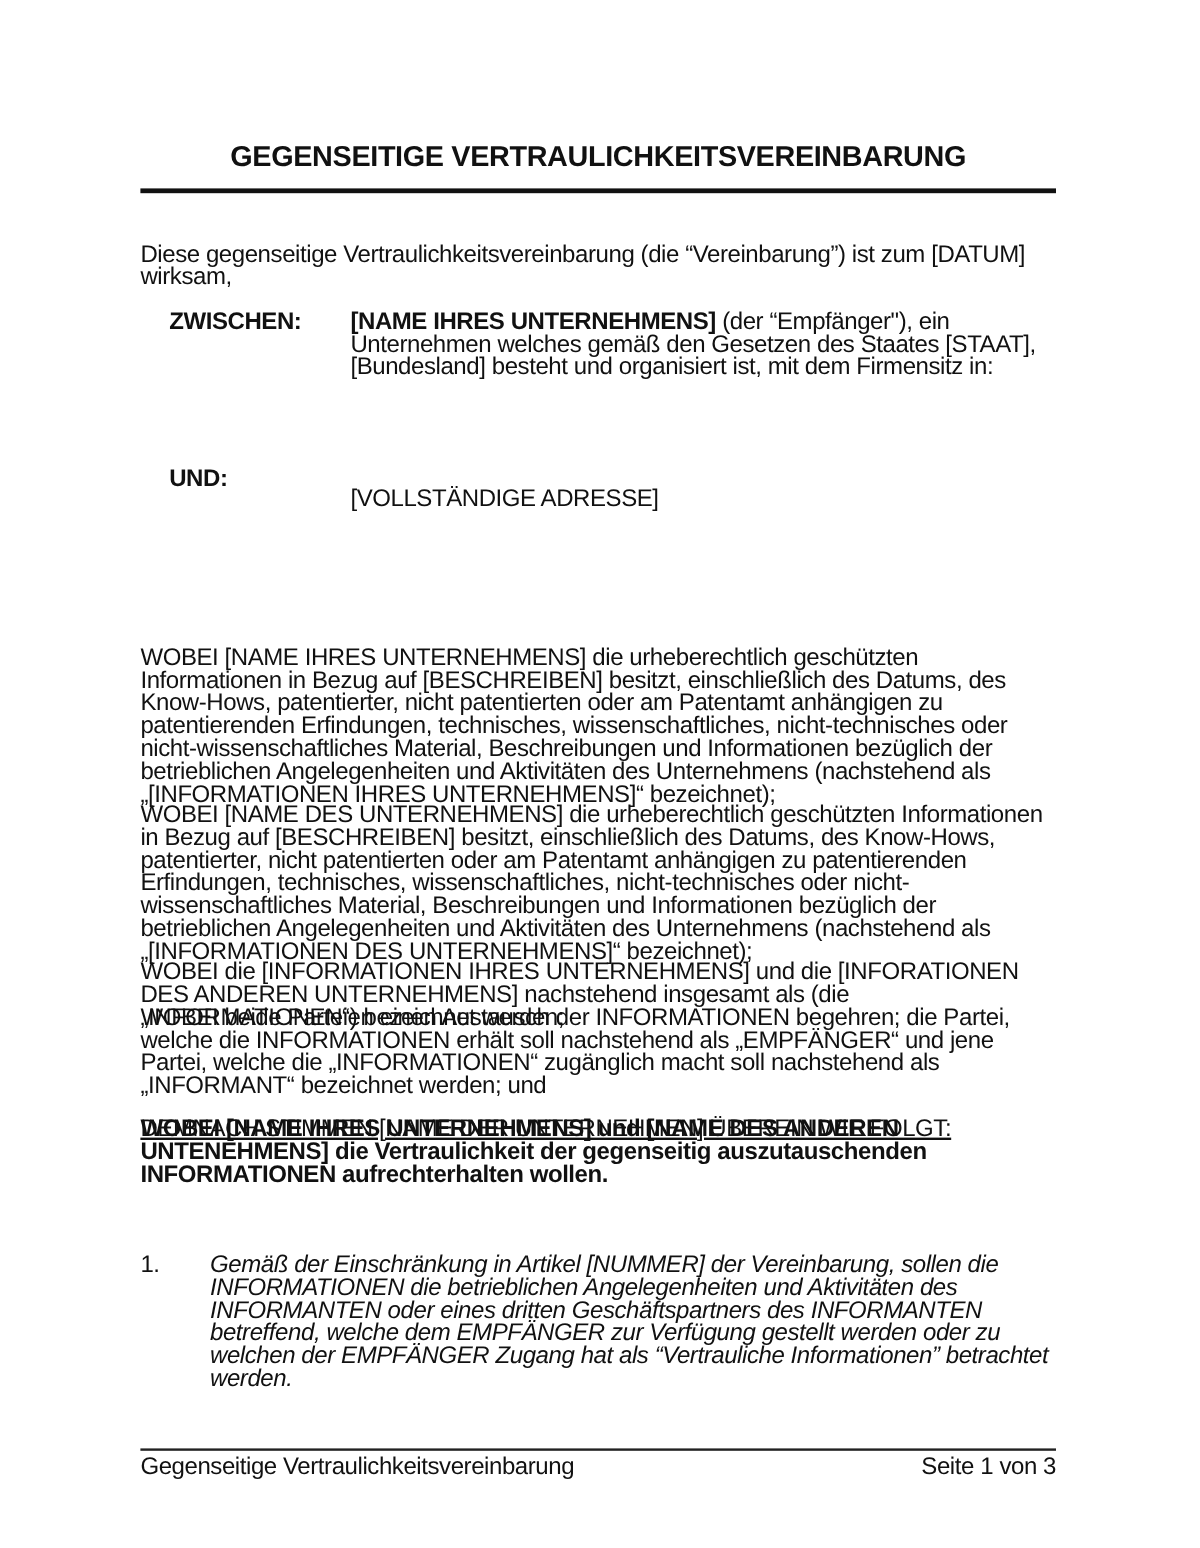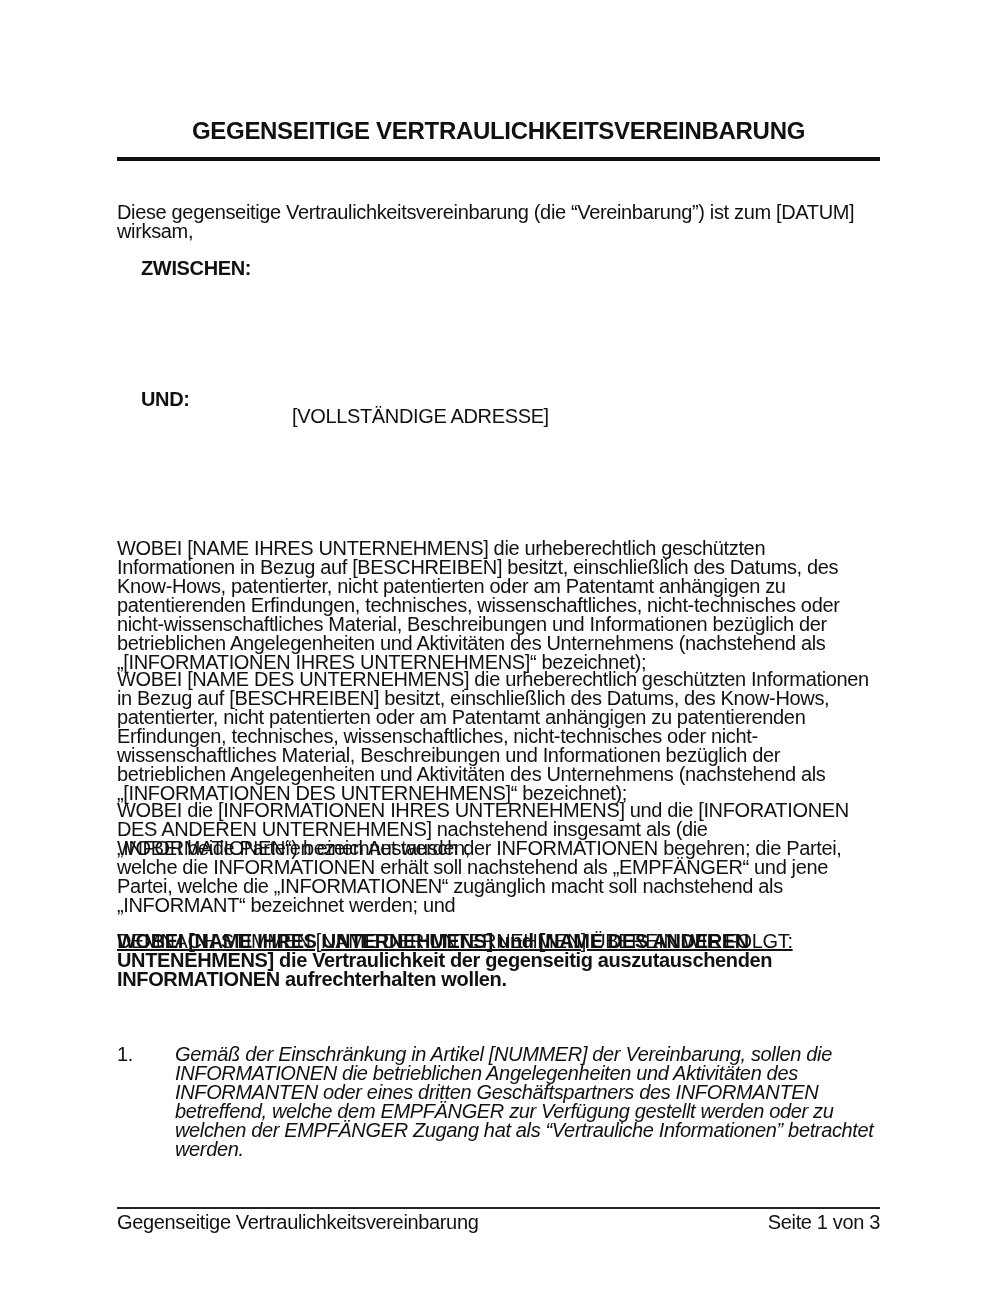--- a/index.html
+++ b/index.html
@@ -33,20 +33,21 @@
 <div class="page">
 
   <div class="title">GEGENSEITIGE VERTRAULICHKEITSVEREINBARUNG</div>
   <div class="title-rule"></div>
 
   <div class="abs cond" style="top:203px;">Diese gegenseitige Vertraulichkeitsvereinbarung (die “Vereinbarung”) ist zum [DATUM] wirksam,</div>
 
   <div class="party cond" style="top:259px;">
     <div class="party-label">ZWISCHEN:</div>
     <div class="party-body">
+      <div><b>[NAME IHRES UNTERNEHMENS]</b><span> (der “Empfänger"), ein Unternehmen welches gemäß den Gesetzen des Staates [STAAT], [Bundesland] besteht und organisiert ist, mit dem Firmensitz in:</span></div>
     </div>
   </div>
 
   <div class="party cond" style="top:390px;">
     <div class="party-label">UND:</div>
     <div class="party-body">
       <div class="addr">[VOLLSTÄNDIGE ADRESSE]</div>
     </div>
   </div>
 

